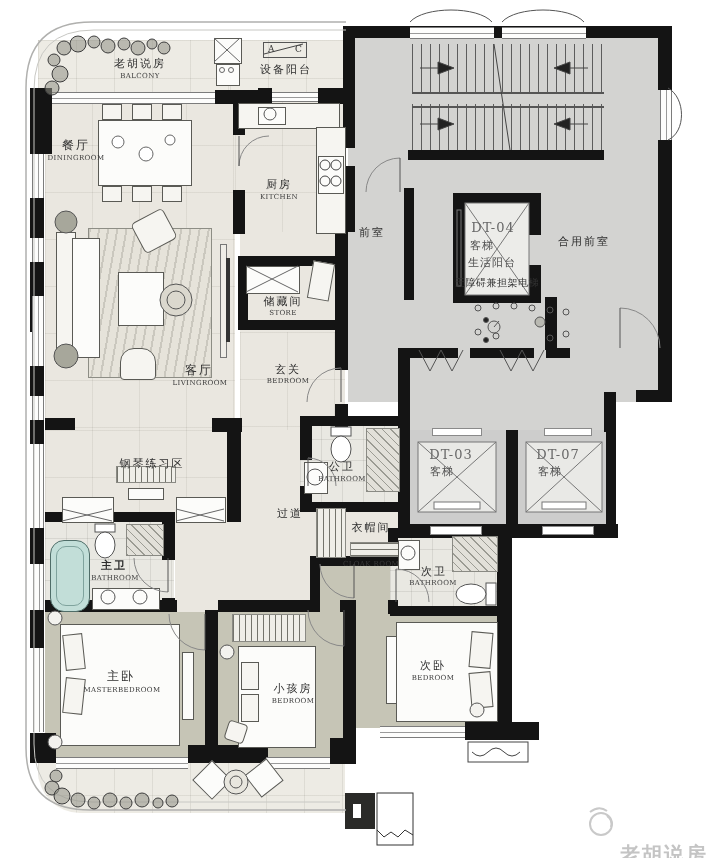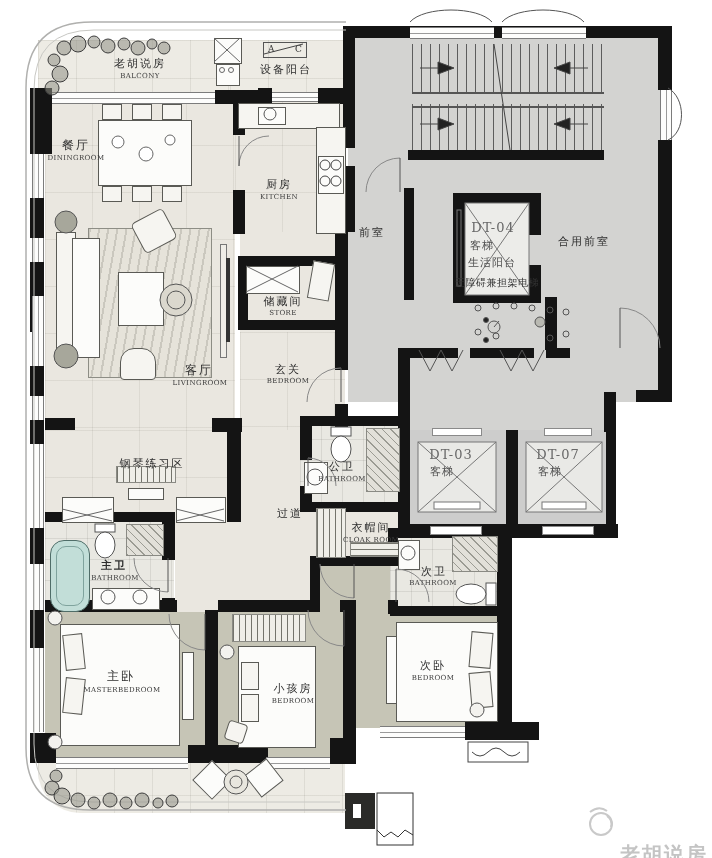--- a/index.html
+++ b/index.html
@@ -463,21 +463,21 @@
   <div class="lab en" style="left:283px;top:313px;">STORE</div>
   <div class="lab zh-b" style="left:199px;top:370px;">客厅</div>
   <div class="lab en" style="left:200px;top:383px;">LIVINGROOM</div>
   <div class="lab zh" style="left:288px;top:369px;">玄关</div>
   <div class="lab en" style="left:288px;top:381px;">BEDROOM</div>
   <div class="lab zh" style="left:144px;top:463px;margin-left:8px;">钢琴练习区</div>
   <div class="lab zh" style="left:342px;top:466px;">公卫</div>
   <div class="lab en" style="left:342px;top:479px;">BATHROOM</div>
   <div class="lab zh" style="left:290px;top:513px;">过道</div>
   <div class="lab zh" style="left:371px;top:527px;">衣帽间</div>
-  <div class="lab en" style="left:371px;top:540px;">CLOAK ROOM</div>
+  <div class="lab en" style="left:371px;top:564px;">CLOAK ROOM</div>
   <div class="lab dtid" style="left:451px;top:454px;">DT-03</div>
   <div class="lab dtzh" style="left:442px;top:471px;">客梯</div>
   <div class="lab dtid" style="left:558px;top:454px;">DT-07</div>
   <div class="lab dtzh" style="left:550px;top:471px;">客梯</div>
   <div class="lab zh" style="left:114px;top:565px;font-weight:bold;">主卫</div>
   <div class="lab en" style="left:115px;top:578px;">BATHROOM</div>
   <div class="lab zh" style="left:434px;top:571px;">次卫</div>
   <div class="lab en" style="left:433px;top:583px;">BATHROOM</div>
   <div class="lab zh-b" style="left:121px;top:676px;">主卧</div>
   <div class="lab en" style="left:122px;top:690px;">MASTERBEDROOM</div>

